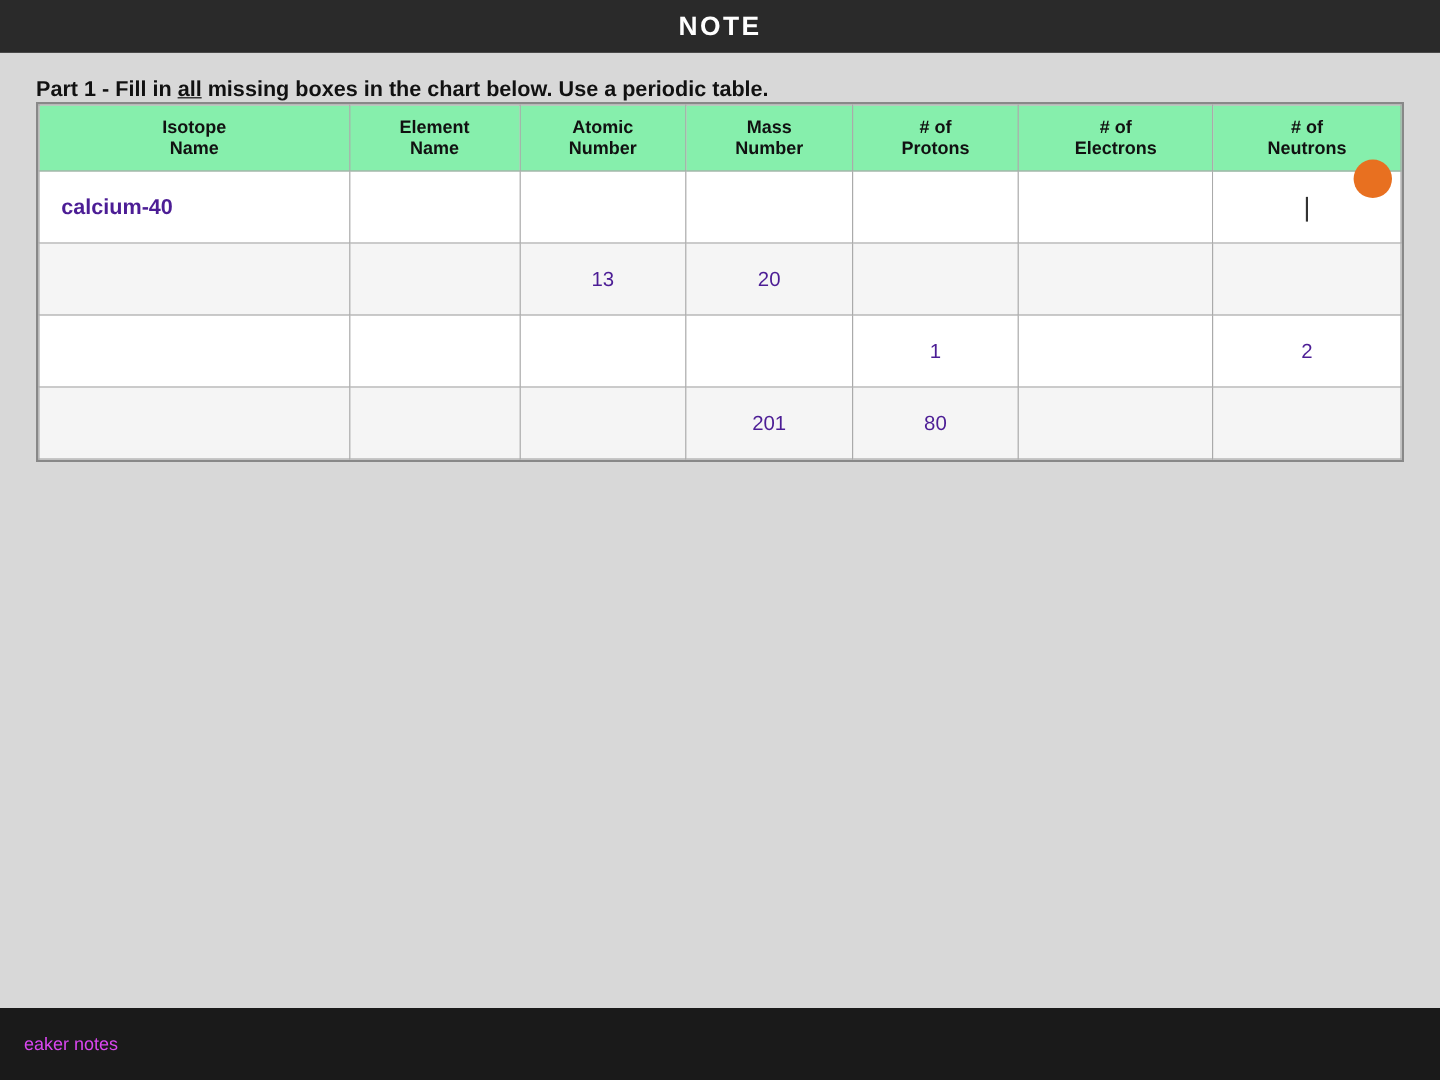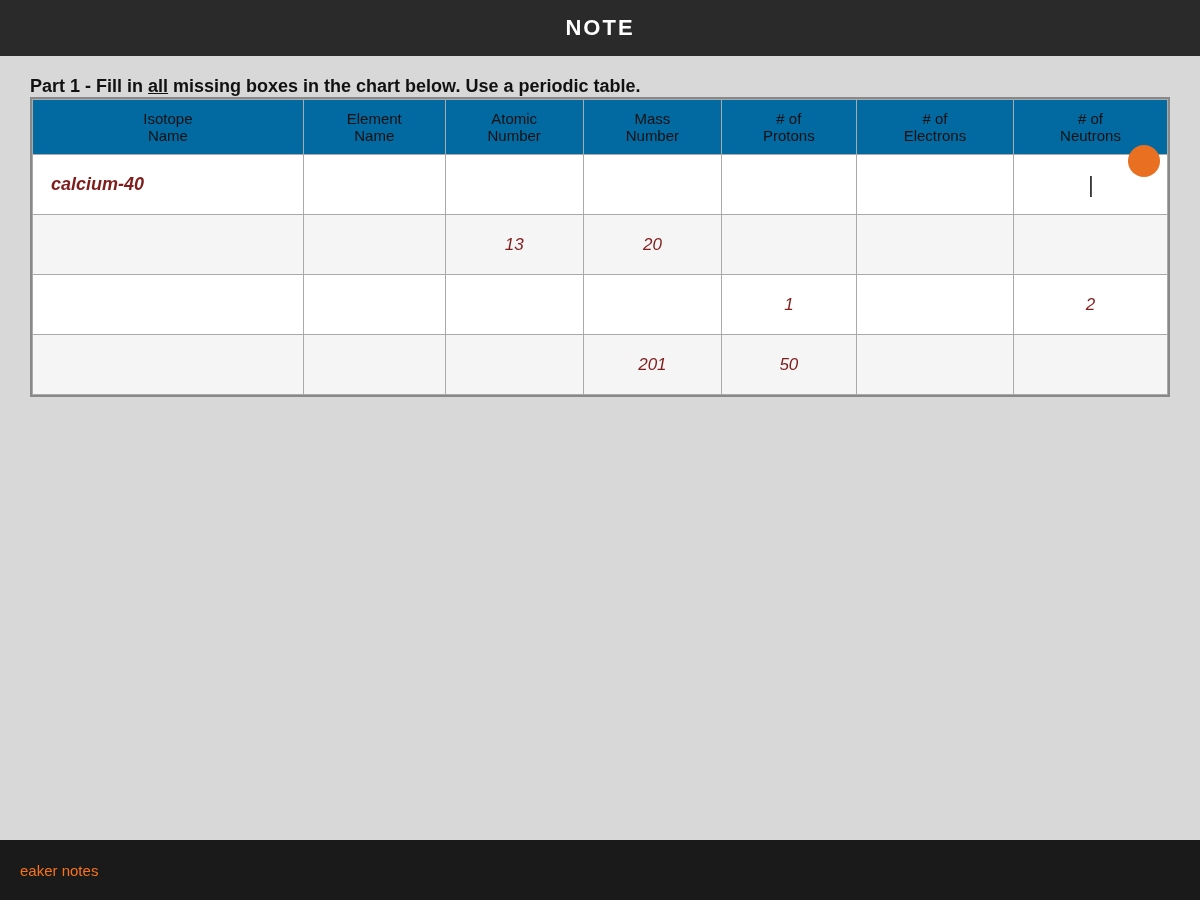--- a/index.html
+++ b/index.html
@@ -9,21 +9,21 @@
       height: 900px;
       background: #1a1a1a;
       font-family: Arial, sans-serif;
       overflow: hidden;
       display: flex;
       flex-direction: column;
     }
 
     .top-bar {
       background: #2a2a2a;
-      height: 56px;
+      height: 44px;
       display: flex;
       align-items: center;
       justify-content: center;
     }
 
     .top-bar-text {
       color: white;
       font-size: 22px;
       font-weight: bold;
       letter-spacing: 2px;
@@ -50,39 +50,38 @@
       border: 2px solid #888;
     }
 
     table {
       width: 100%;
       border-collapse: collapse;
     }
 
     thead tr th {
       border: 1.5px solid #aaa;
-      background: #0369a1;
+      background: #86efac;
       text-align: center;
       padding: 10px 6px;
       font-size: 15px;
-      font-weight: normal;
+      font-weight: bold;
       color: #111;
       vertical-align: middle;
     }
 
     tbody tr td {
       border: 1.5px solid #aaa;
       text-align: center;
       padding: 14px 18px;
       font-size: 17px;
-      color: #7f1d1d;
+      color: #4c1d95;
       height: 60px;
       vertical-align: middle;
       background: white;
-      font-style: italic;
     }
 
     tbody tr:nth-child(even) td {
       background: #f5f5f5;
     }
 
     tbody tr td:first-child {
       text-align: left;
       padding-left: 18px;
       font-size: 18px;
@@ -106,21 +105,21 @@
 
     .bottom-bar {
       background: #1a1a1a;
       height: 60px;
       display: flex;
       align-items: center;
       padding-left: 20px;
     }
 
     .speaker-notes {
-      color: #f97316;
+      color: #d946ef;
       font-size: 15px;
       text-align: center;
     }
 
     .orange-circle {
       position: absolute;
       right: 10px;
       bottom: 220px;
       width: 32px;
       height: 32px;
@@ -189,21 +188,21 @@
             <td></td>
             <td>2</td>
           </tr>
 
 
           <tr>
             <td></td>
             <td></td>
             <td></td>
             <td>201</td>
-            <td>50</td>
+            <td>80</td>
             <td></td>
             <td></td>
           </tr>
 
         </tbody>
       </table>
     </div>
     <div class="orange-circle"></div>
   </div>
 </div>

